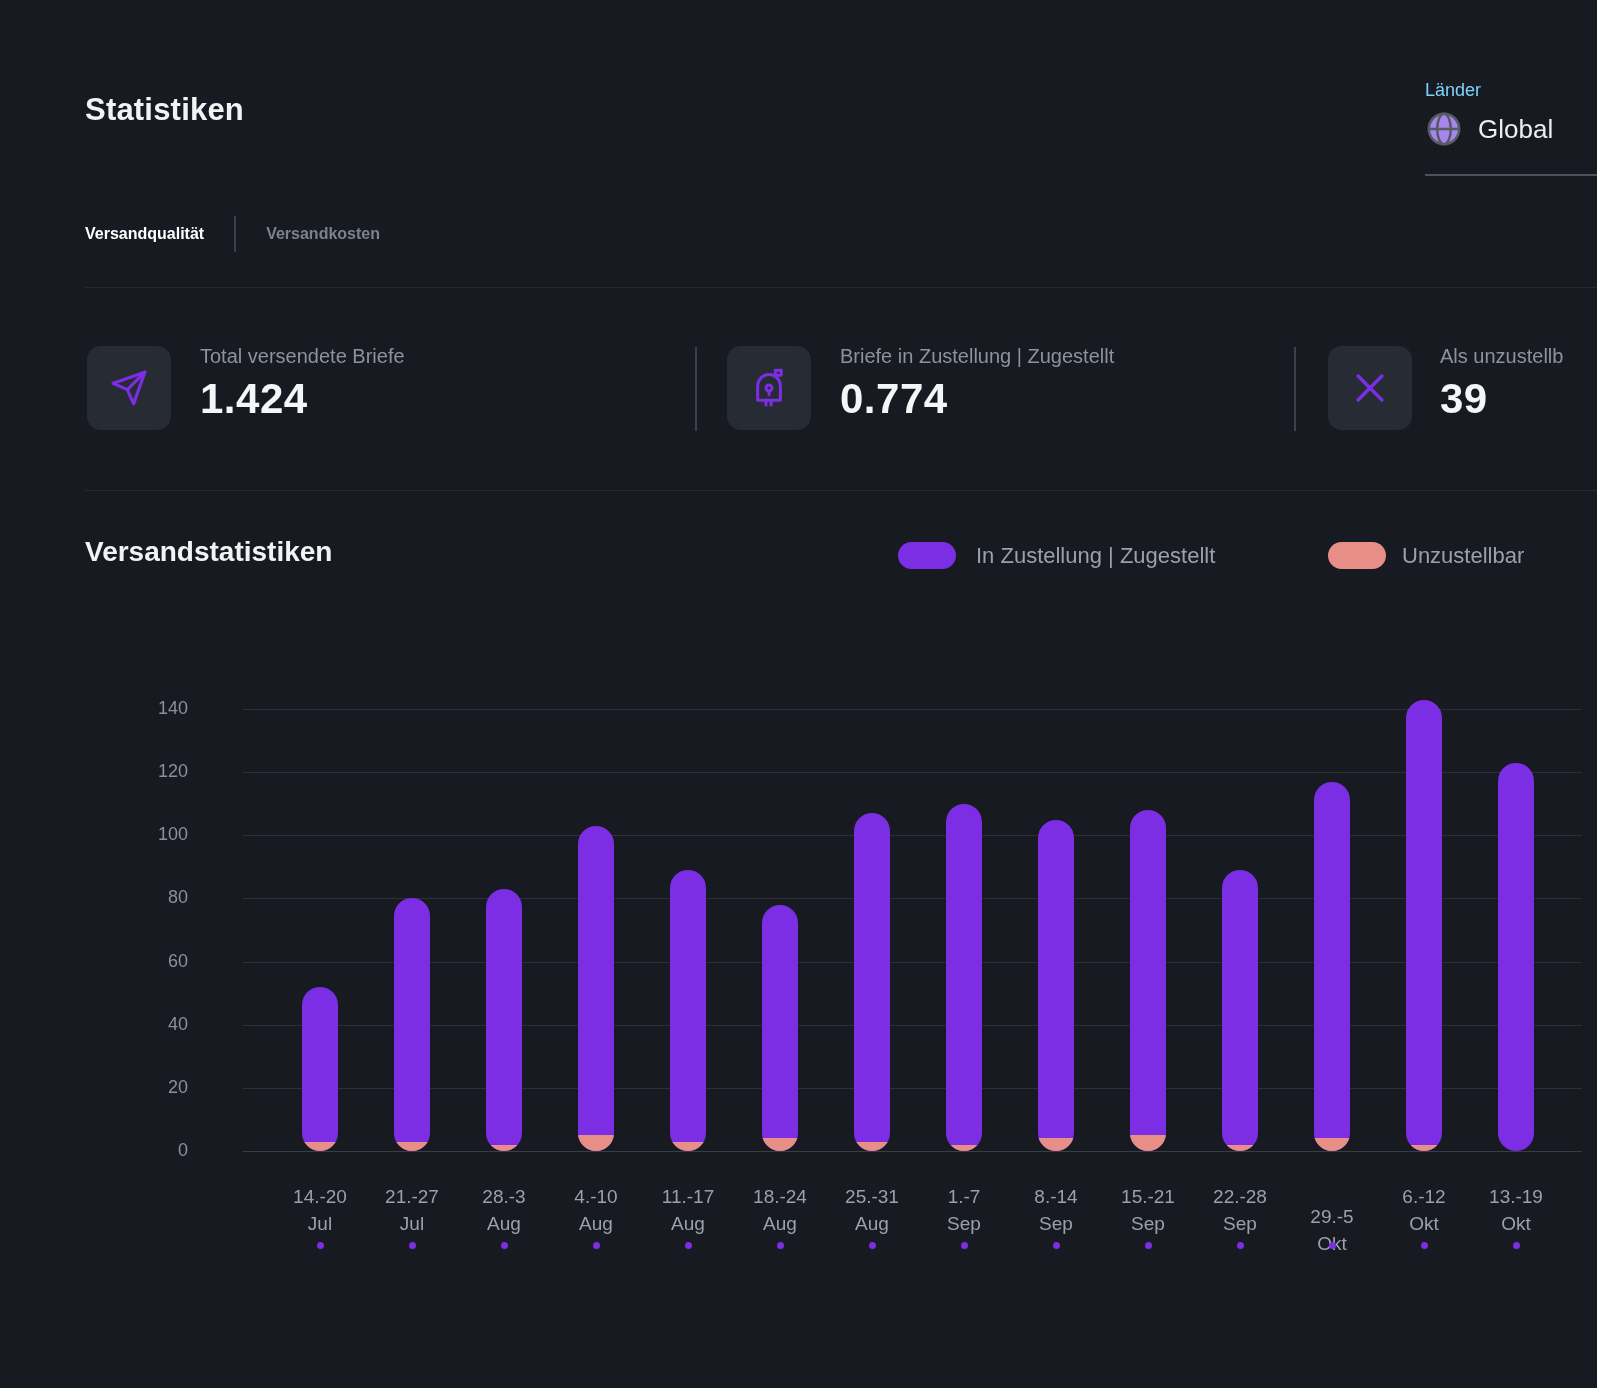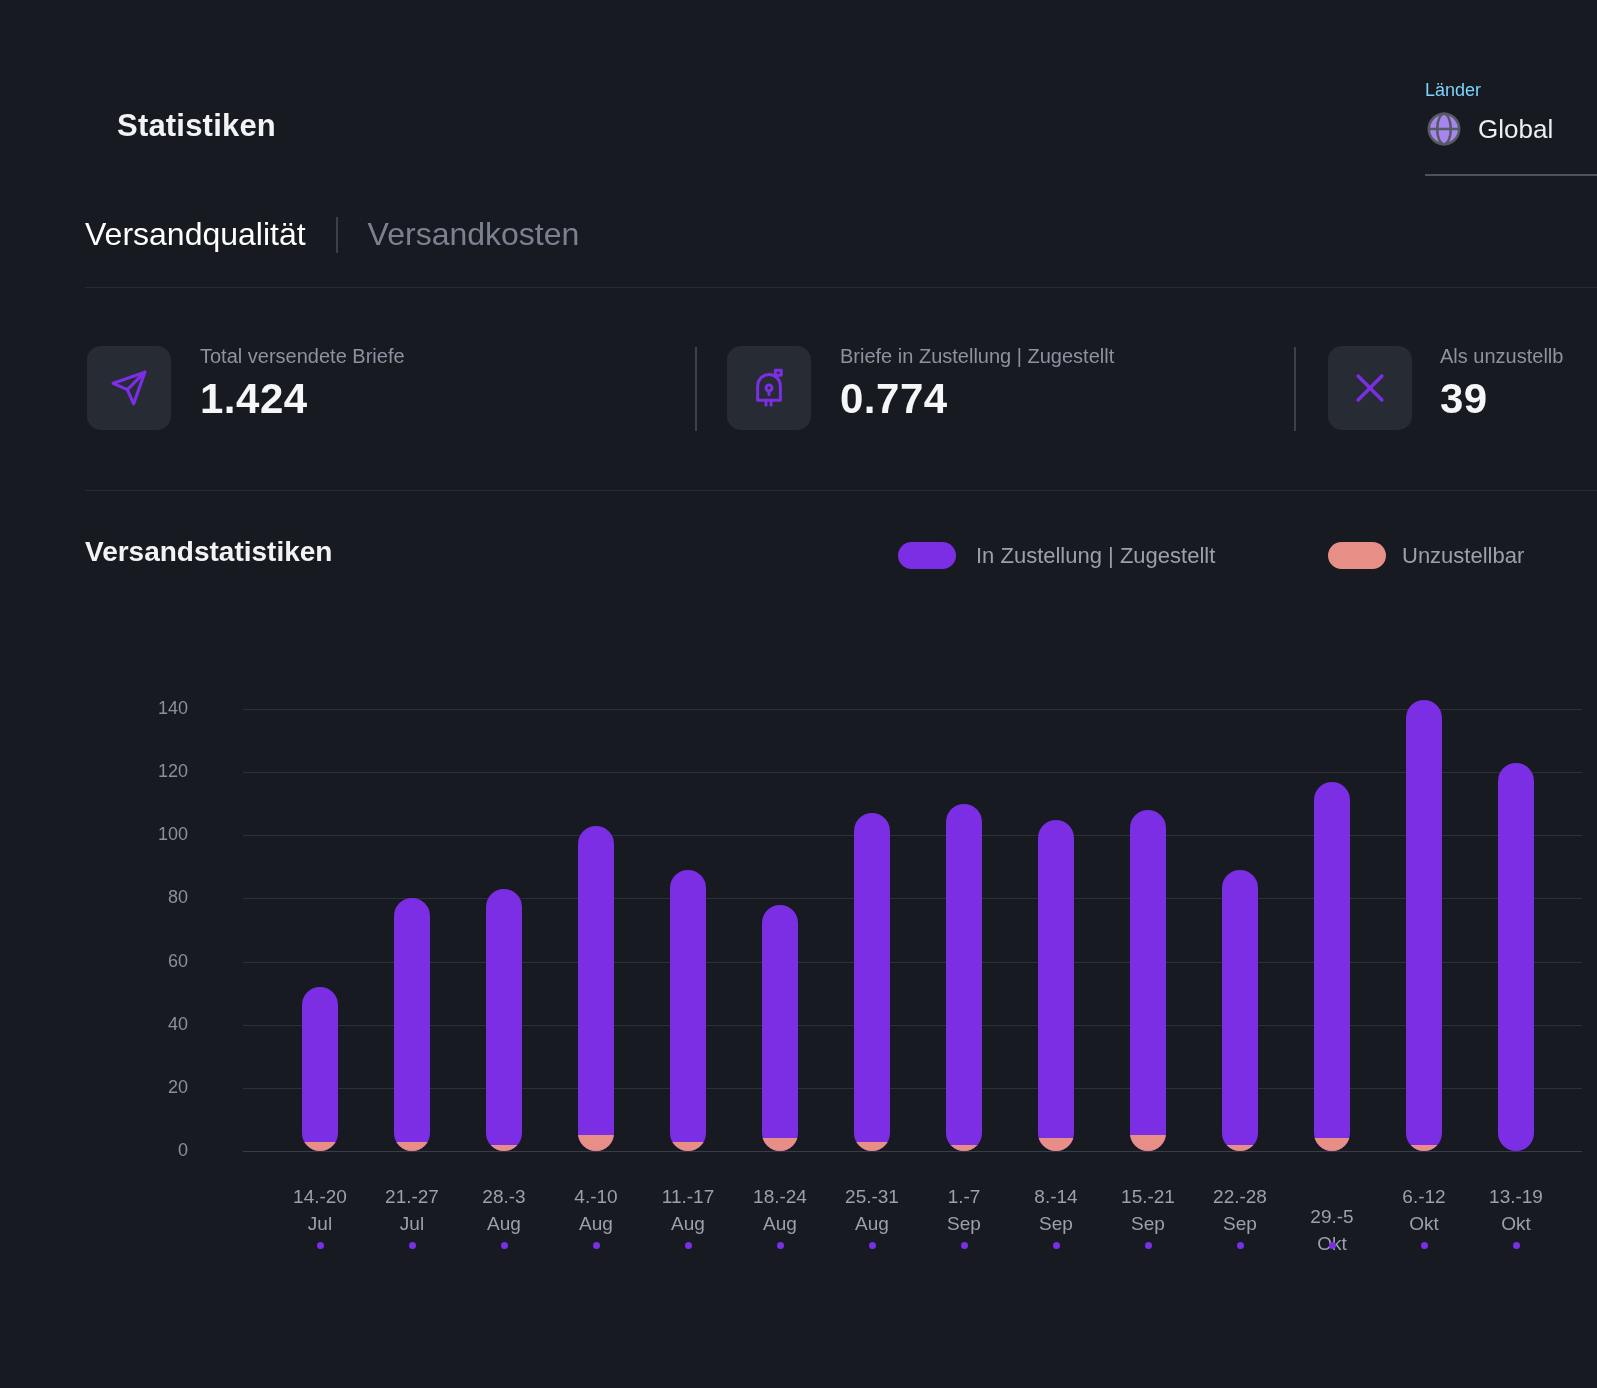--- a/index.html
+++ b/index.html
@@ -1,31 +1,31 @@
 <!DOCTYPE html>
 <html style="--accent: #7c2ee4;"><head>
 <meta charset="utf-8">
 <style>
   html,body{margin:0;padding:0;background:#101216;}
   .page{
     position:relative;width:1597px;height:1388px;overflow:hidden;
     background:#171a20;color:#f2f3f5;
     font-family:"Liberation Sans",sans-serif;
   }
-  .page-title{position:absolute;left:85px;top:108px;font-size:31px;font-weight:700;letter-spacing:.2px;margin-left:32px;}
+  .page-title{position:absolute;left:85px;top:92px;font-size:31px;font-weight:700;letter-spacing:.2px;}
   
   .country{position:absolute;left:1425px;top:80px;width:172px;cursor:pointer;}
   .country-label{font-size:18px;color:#7dd3fc;}
   .country-row{display:flex;align-items:center;gap:15px;margin-top:9px;}
   .globe{width:38px;height:38px;display:inline-flex;}
   .country-value{font-size:26px;color:#eceef1;}
   .country-rule{position:absolute;left:1425px;top:174px;right:0;height:2px;background:#4d525b;}
   
   .tabs{position:absolute;left:85px;top:216px;display:flex;align-items:center;gap:30px;}
-  .tab{font-size:32px;font-weight:400;color:#7c8190;cursor:pointer;text-align:right;}
+  .tab{font-size:16px;font-weight:700;color:#7c8190;cursor:pointer;text-align:right;}
   .tab.active{color:#ffffff;}
   .tab-sep{width:2px;height:36px;background:#3a3f49;}
   .rule{position:absolute;height:1px;background:#262a31;}
   .rule-tabs{left:85px;right:0;top:287px;}
   .rule-stats{left:85px;right:0;top:490px;}
   
   .stat-tile{position:absolute;top:346px;width:84px;height:84px;border-radius:14px;background:#272b33;
     display:flex;align-items:center;justify-content:center;}
   .stat-text{position:absolute;top:345px;white-space:nowrap;}
   .stat-label{font-size:20px;color:#8d92a0;}

